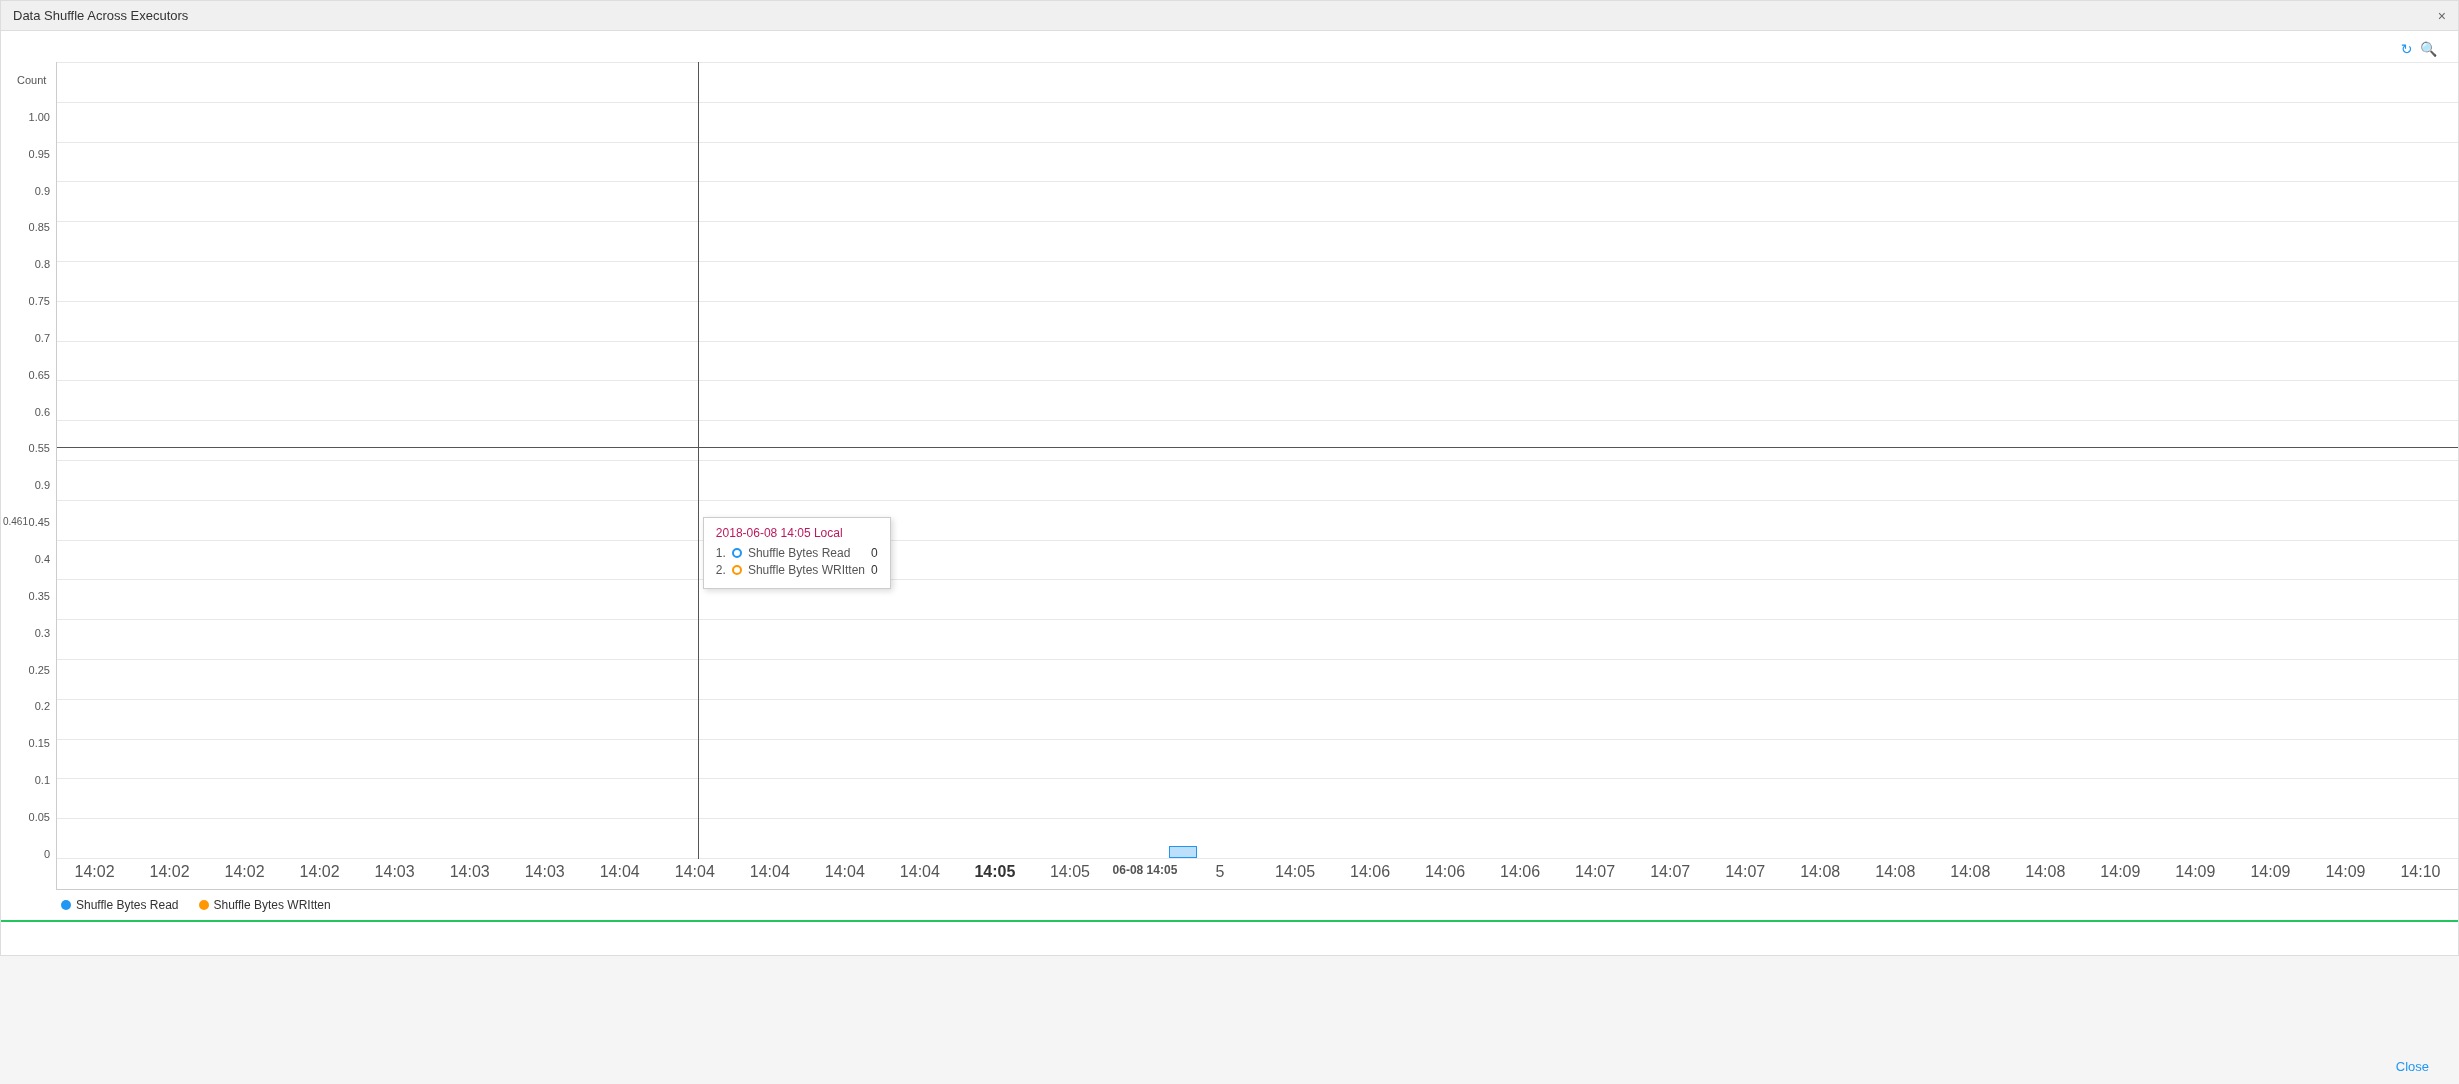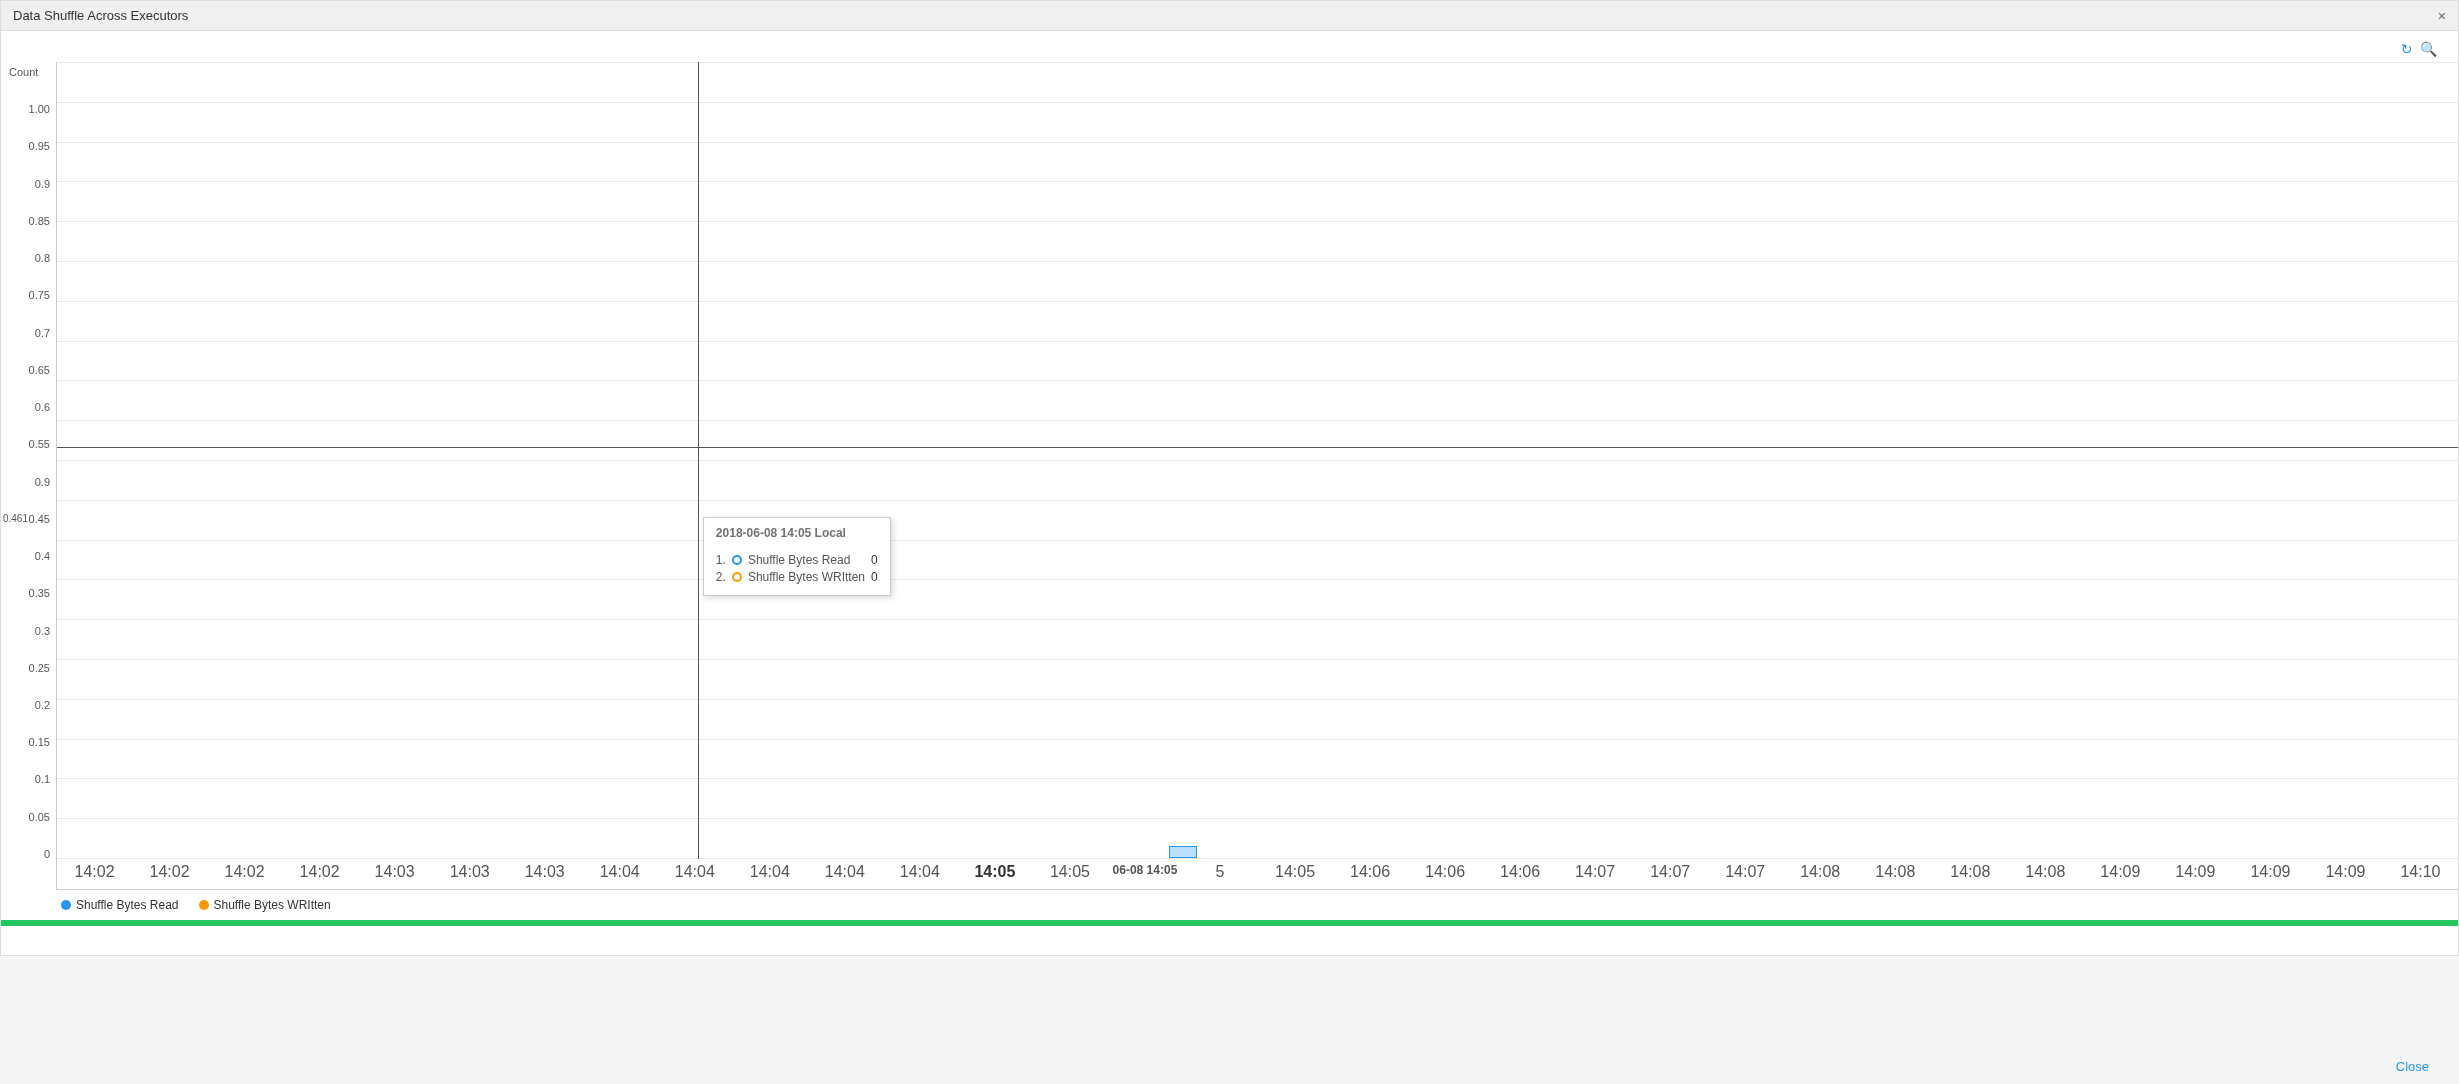--- a/index.html
+++ b/index.html
@@ -154,23 +154,23 @@
       top: 55%;
       background: white;
       border: 1px solid #ccc;
       box-shadow: 2px 2px 6px rgba(0,0,0,0.15);
       padding: 8px 12px;
       font-size: 12px;
       z-index: 10;
       min-width: 180px;
     }
     .tooltip-title {
-      font-weight: bold;
-      margin-bottom: 13px;
-      color: #737373;
+      font-weight: normal;
+      margin-bottom: 6px;
+      color: #be185d;
     }
     .tooltip-row {
       display: flex;
       align-items: center;
       gap: 6px;
       margin-bottom: 3px;
       color: #555;
     }
     .tooltip-dot {
       width: 10px;
@@ -189,21 +189,21 @@
     .close-btn {
       position: absolute;
       bottom: 10px;
       right: 30px;
       color: #2196f3;
       font-size: 13px;
       cursor: pointer;
     }
     .bottom-bar {
       height: 35px;
-      border-top: 6px solid #22c55e;
+      border-top: 2px solid #22c55e;
       display: flex;
       align-items: center;
       justify-content: flex-end;
       padding-right: 30px;
       background: #fff;
     }
     .range-selector {
       position: absolute;
       bottom: 31px;
       height: 12px;
@@ -226,21 +226,21 @@
   <div class="chart-area">
 
     <div class="chart-header">
       <span class="chart-icon">↻</span>
       <span class="chart-icon">🔍</span>
     </div>
 
     <div class="chart-main">
 
       <div class="y-axis">
-        <span class="y-label" style="font-size:11px; color:#555; align-self:flex-start; padding-left:8px;">Count</span>
+        <span class="y-label" style="font-size:11px; color:#555; align-self:flex-start; padding-left:16px;margin-top:8px;">Count</span>
         <span class="y-label">1.00</span>
         <span class="y-label">0.95</span>
         <span class="y-label">0.9</span>
         <span class="y-label">0.85</span>
         <span class="y-label">0.8</span>
         <span class="y-label">0.75</span>
         <span class="y-label">0.7</span>
         <span class="y-label">0.65</span>
         <span class="y-label">0.6</span>
         <span class="y-label">0.55</span>

